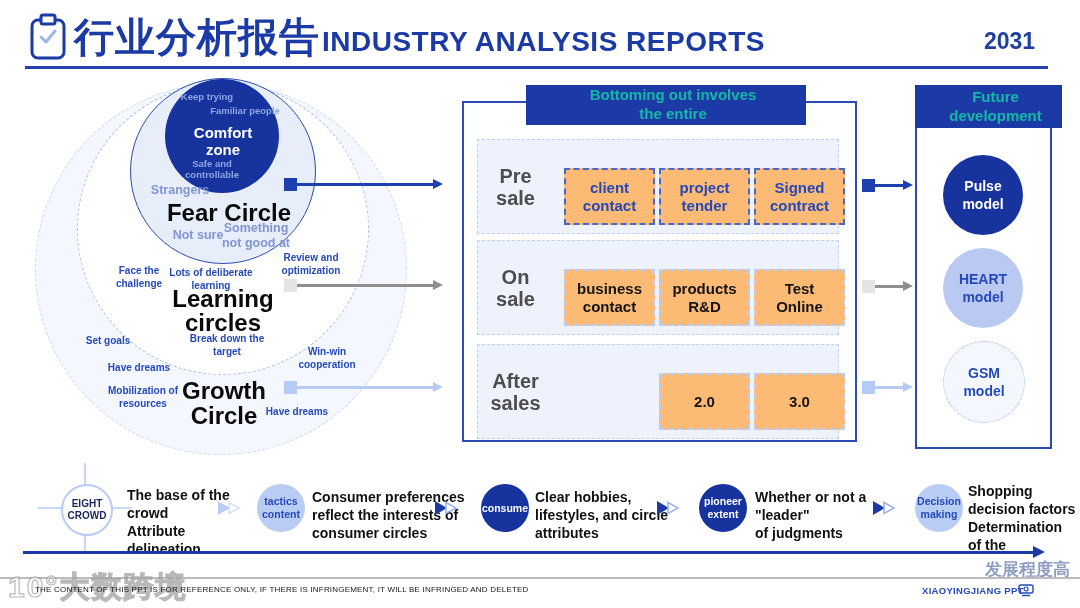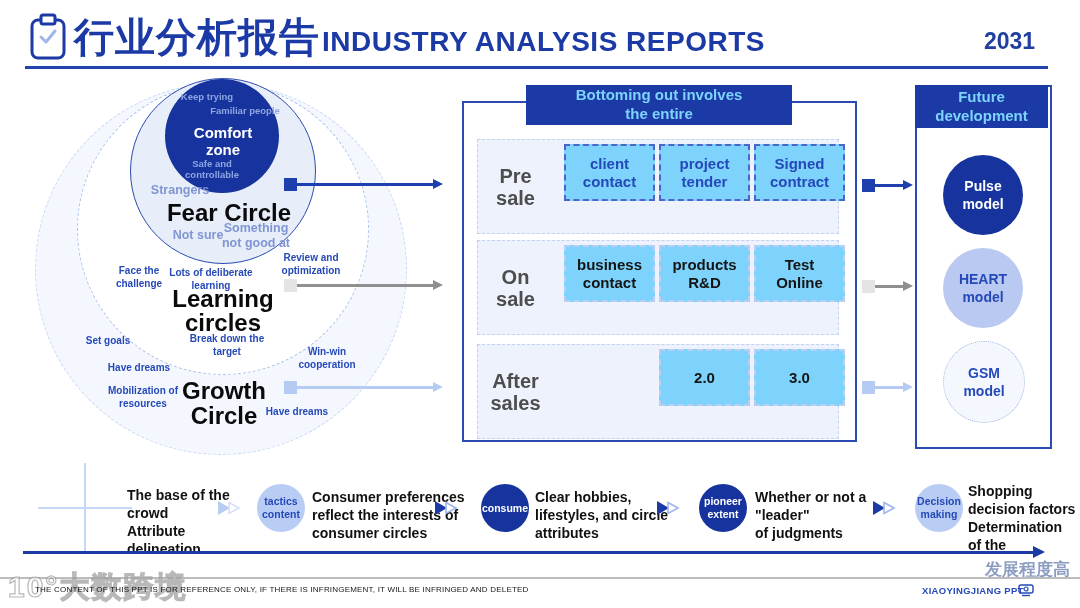--- a/index.html
+++ b/index.html
@@ -22,26 +22,26 @@
   .tag-c{color:#2549b8;font-size:10px;font-weight:bold;line-height:1.25;}
   .cname{color:#0a0a0a;font-weight:bold;}
 
   
   .sq{width:13px;height:13px;}
   .cline{height:2.5px;}
   .ahead{width:0;height:0;border-top:5.5px solid transparent;border-bottom:5.5px solid transparent;}
 
   
   .panel{border:2px solid #2b4ab2;background:#fff;}
-  .panel-hdr{background:#1b3aa5;color:#7dd3fc;font-weight:bold;font-size:15px;line-height:1.25;
-             display:flex;align-items:center;justify-content:center;text-align:center;}
+  .panel-hdr{background:#1b3aa5;color:#14b8a6;font-weight:bold;font-size:15px;line-height:1.25;
+             display:flex;align-items:center;justify-content:center;text-align:center;padding-left:14px;}
   .prow{position:absolute;left:13px;width:360px;height:93px;background:#edf2fc;border:1px dashed #c2d1f1;}
   .prow-label{position:absolute;left:0;top:0;width:75px;height:100%;display:flex;align-items:center;justify-content:center;
               font-size:20px;font-weight:bold;color:#4d4d4d;line-height:1.1;text-align:center;}
-  .cell{position:absolute;top:4px;width:87px;height:53px;background:#7dd3fc;display:flex;align-items:center;justify-content:center;
+  .cell{position:absolute;top:28px;width:87px;height:53px;background:#fdba74;display:flex;align-items:center;justify-content:center;
         text-align:center;font-weight:bold;line-height:1.15;}
   .cell.blue{border:2px dashed #4a66c8;color:#2549b8;font-size:15px;}
   .cell.dark{border:2px dashed #bccdf1;color:#141414;font-size:15px;}
   .cell.small{font-size:13px;}
 
   
   .model{position:absolute;left:26px;width:80px;height:80px;border-radius:50%;display:flex;align-items:center;justify-content:center;
          text-align:center;font-weight:bold;font-size:14px;line-height:1.3;}
   .model.dark{background:#16339e;color:#fff;}
   .model.light{background:#b9c9f1;color:#2549b8;}
@@ -180,20 +180,22 @@
     <div class="model light pre" style="top:161px;">HEART
 model</div>
     <div class="model ghost pre" style="top:254px;">GSM
 model</div>
   </div>
   <div class="abs panel-hdr pre" style="left:915px;top:85px;width:133px;height:43px;">Future
 development</div>
 
   <div class="abs cross" style="left:38px;top:507px;width:94px;height:1.5px;"></div>
   <div class="abs cross" style="left:84px;top:463px;width:1.5px;height:90px;"></div>
+  <div class="fcirc target" style="left:61px;top:484px;">EIGHT
+CROWD</div>
   <div class="ftext" style="left:127px;top:487px;">The base of the
 crowd
 Attribute
 delineation</div>
 
   <div class="abs" style="left:216px;top:498px;width:30px;height:20px;">
     <svg width="30" height="20" viewBox="0 0 30 20">
         <polygon points="2,3 14,10 2,17" fill="#b9cdf4"></polygon>
         <polygon points="13,4.5 23,10 13,15.5" fill="none" stroke="#d4e0f8" stroke-width="1.6"></polygon>
       </svg>

